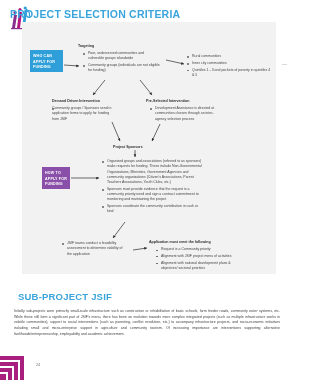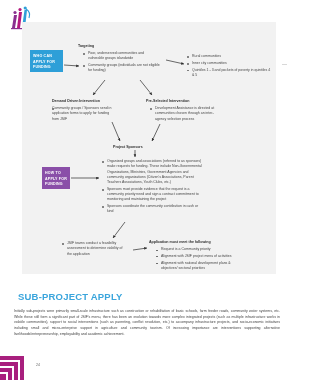--- a/index.html
+++ b/index.html
@@ -95,20 +95,21 @@
       <circle cx="7" cy="6.5" r="1.6" fill="#8a2f8f"></circle>
       <circle cx="12" cy="3.6" r="1.6" fill="#b5197f"></circle>
       <circle cx="17.2" cy="2" r="1.6" fill="#2e9fd8"></circle>
       <path d="M18 3 Q23 6 21 12" stroke="#2e9fd8" stroke-width="1.1" fill="none"></path>
       <rect x="3" y="22" width="17" height="1.2" fill="#8a2f8f"></rect>
     </svg>
   </div>
 
   <div class="panel"></div>
 
+  <div class="panel-title">PROJECT SELECTION CRITERIA</div>
 
   <div class="callout callout-blue">WHO CAN APPLY FOR FUNDING</div>
 
   <div class="callout callout-purple">HOW TO APPLY FOR FUNDING</div>
 
   <div class="hd" style="left:78px;top:44px;">Targeting</div>
   <div class="txt" style="left:83px;top:51px;width:78px;">
     <ul>
       <li>Poor, underserved communities and vulnerable groups islandwide</li>
       <li>Community groups (individuals are not eligible for funding)</li>
@@ -186,21 +187,21 @@
       <line x1="71" y1="178" x2="99" y2="178"></line>
 
       <line x1="125" y1="222" x2="113" y2="238"></line>
 
       <line x1="133" y1="250" x2="147" y2="248"></line>
     </g>
   </svg>
 
   <div class="edge-tick"></div>
 
-  <div class="sub-title">SUB-PROJECT APPLY</div>
+  <div class="sub-title">SUB-PROJECT JSIF</div>
   <div class="body-copy">Initially sub-projects were primarily small-scale infrastructure such as construction or rehabilitation of basic schools, farm feeder roads, community water systems, etc. While these still form a significant part of JSIF's menu, there has been an evolution towards more complex integrated projects (such as multiple infrastructure works in volatile communities), support to social interventions (such as parenting, conflict resolution, etc.) to accompany infrastructure projects, and socio-economic initiatives including small and micro-enterprise support in agriculture and community tourism. Of increasing importance are interventions supporting alternative livelihoods/entrepreneurship, employability and academic achievement.</div>
 
   <div class="footer-mark">
     <svg width="30" height="24" viewBox="0 0 30 24">
       <rect x="0" y="0" width="24" height="24" fill="#a81f7e"></rect>
       <rect x="0" y="4" width="20" height="20" fill="#ffffff"></rect>
       <rect x="0" y="6" width="18" height="18" fill="#a81f7e"></rect>
       <rect x="0" y="10" width="14" height="14" fill="#ffffff"></rect>
       <rect x="0" y="12" width="12" height="12" fill="#a81f7e"></rect>
       <rect x="0" y="16" width="8" height="8" fill="#ffffff"></rect>

